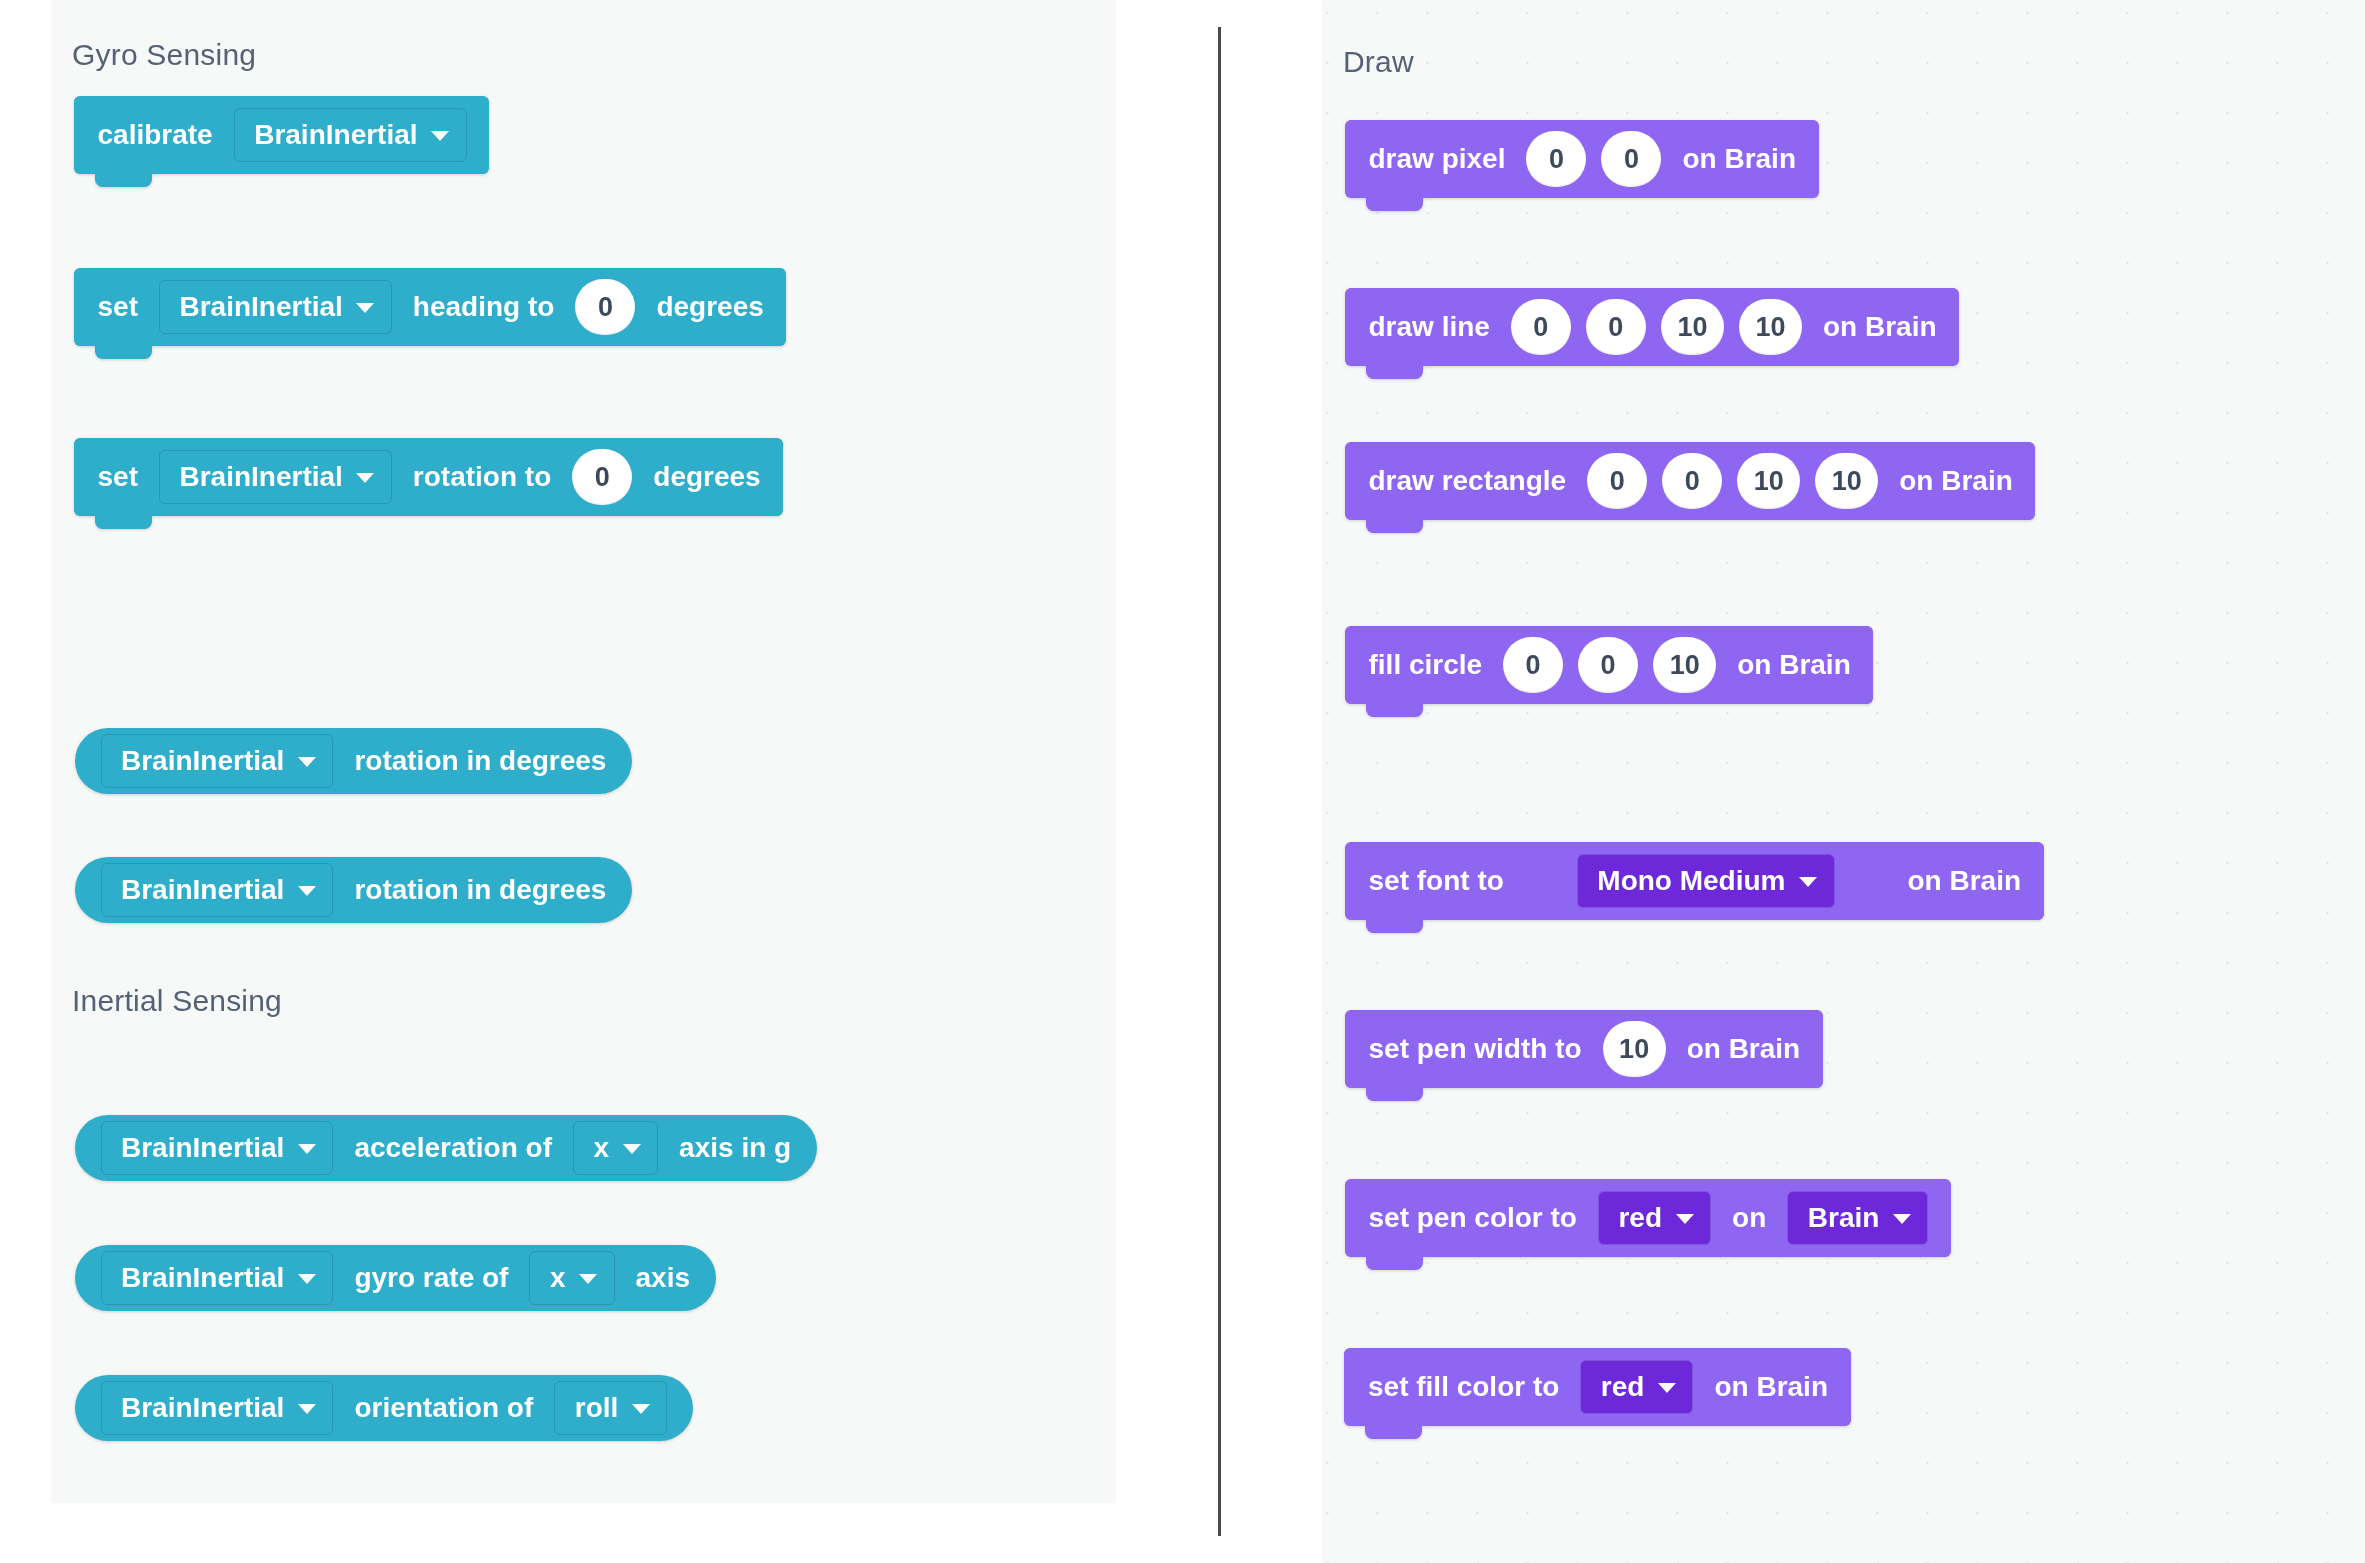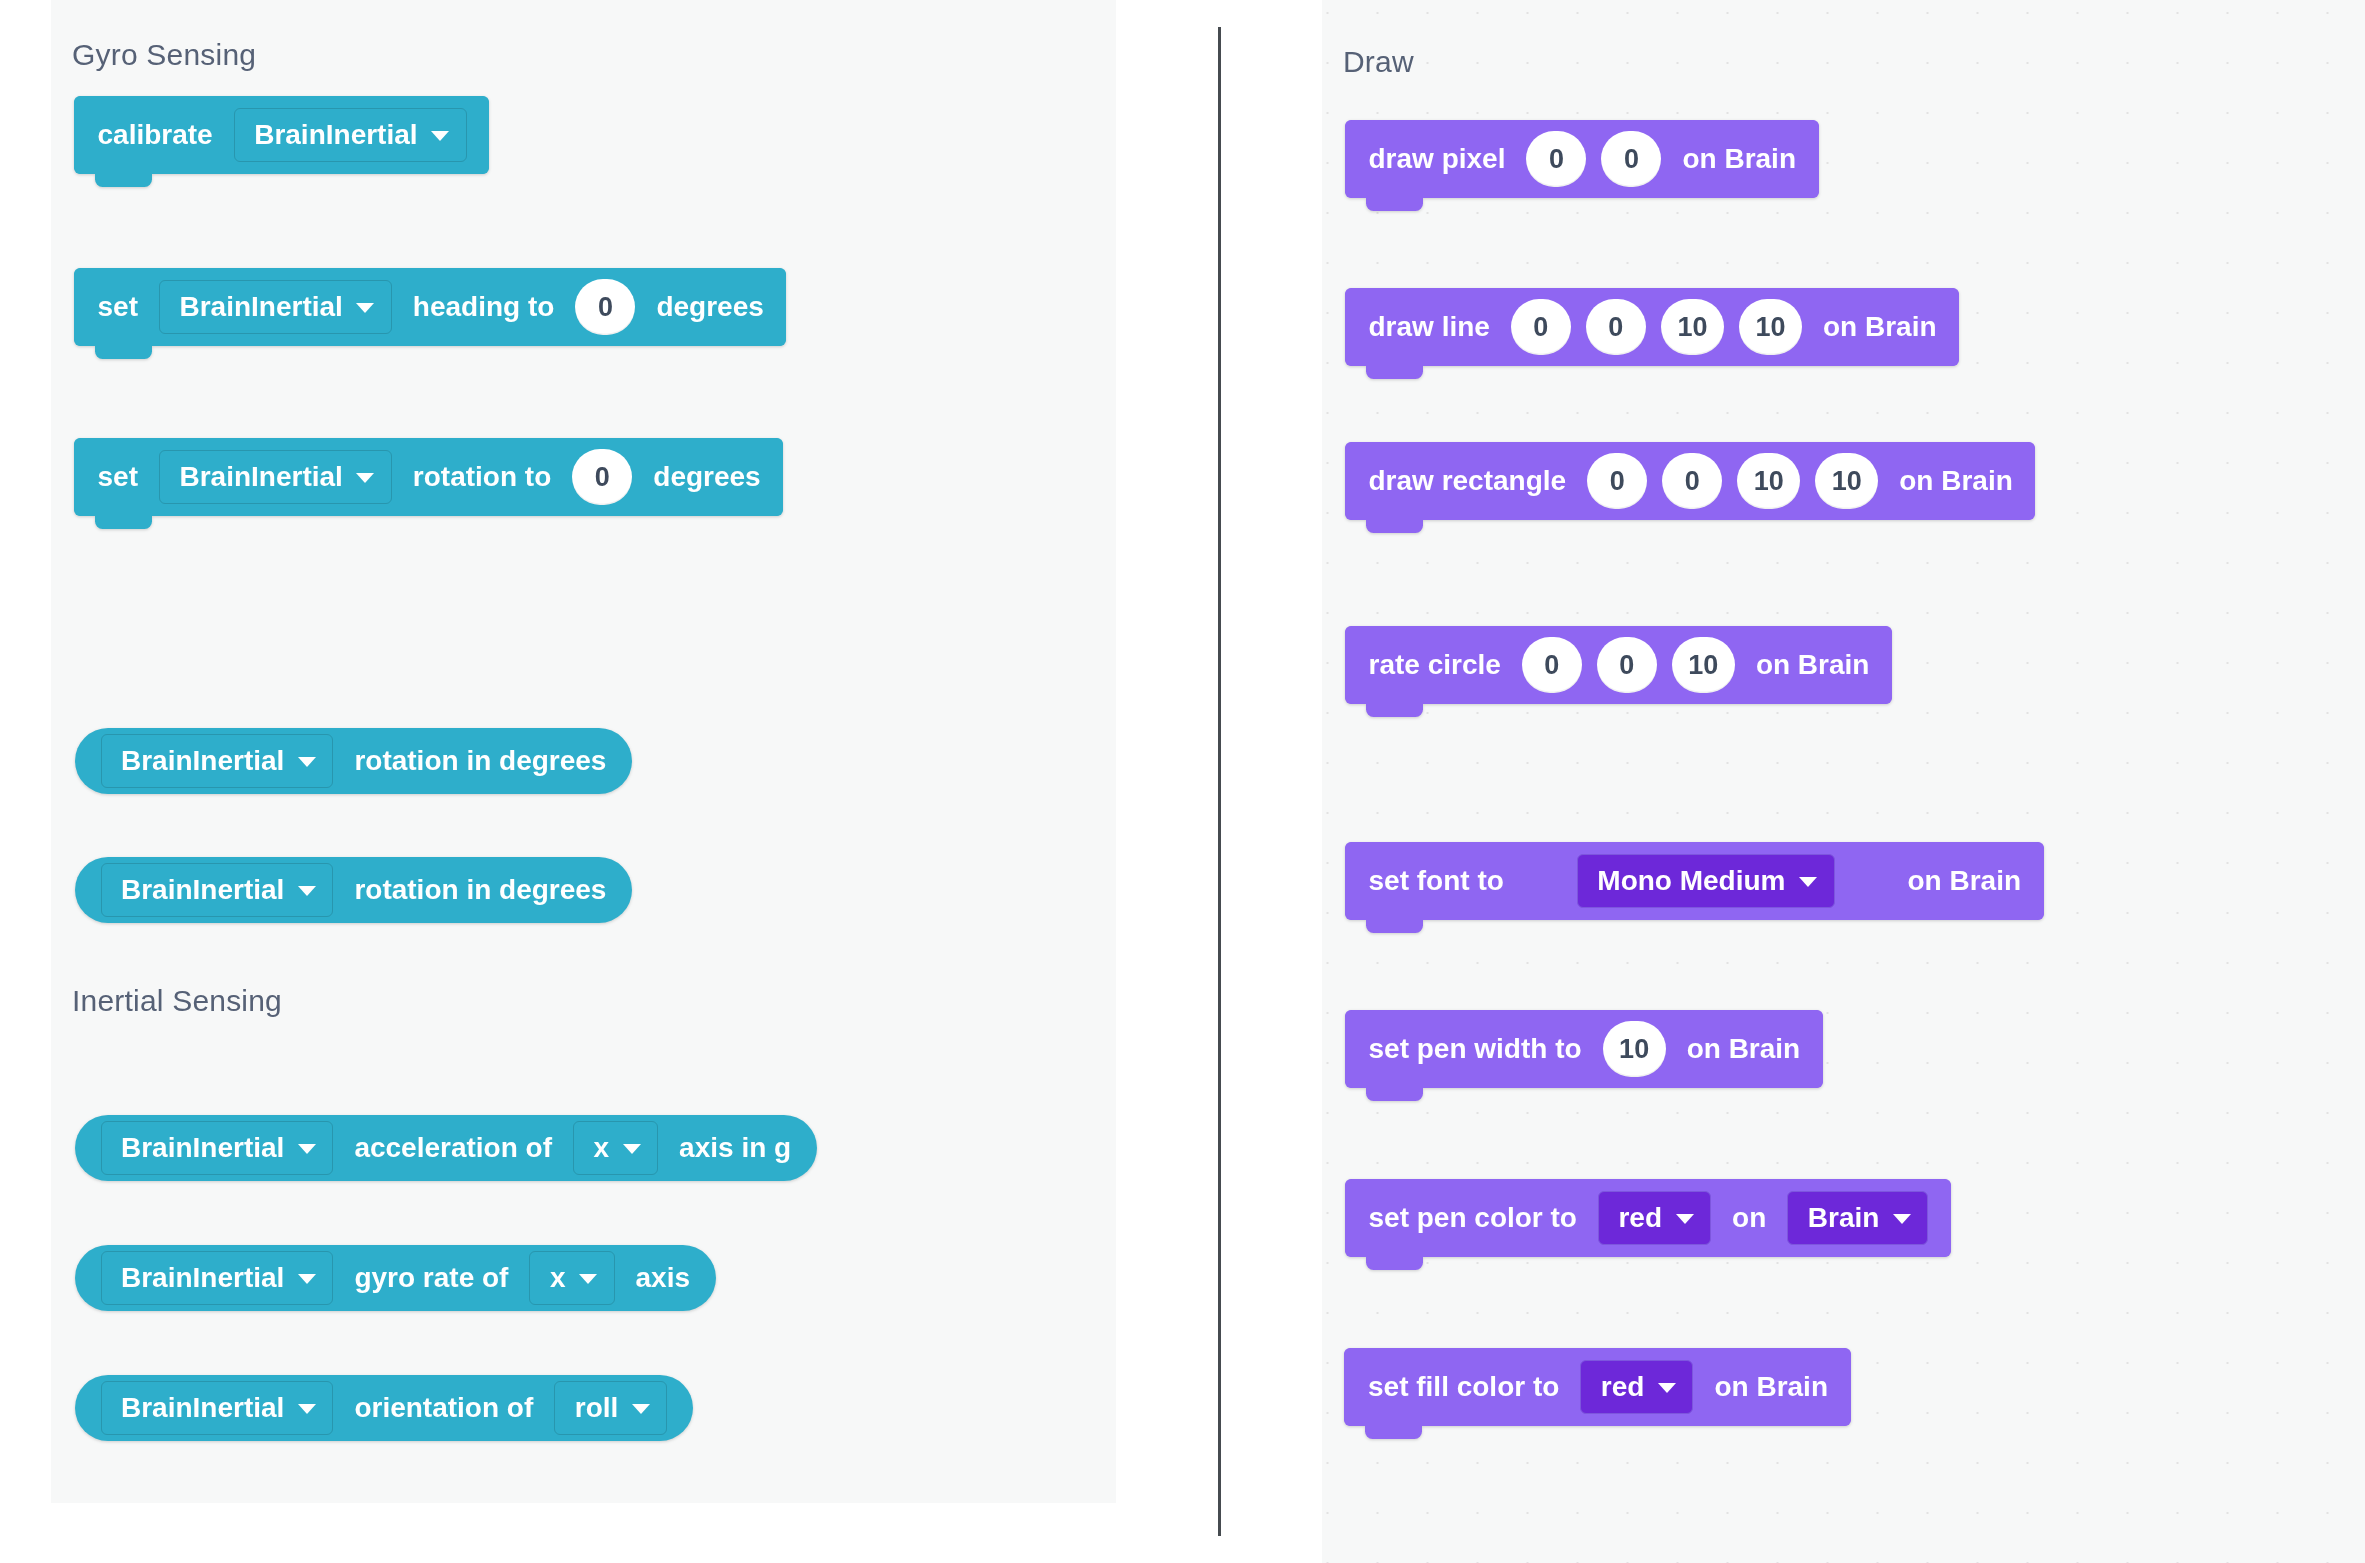--- a/index.html
+++ b/index.html
@@ -343,21 +343,21 @@
       <span class="sp10"></span>
       <span class="numfield">10</span>
       <span class="sp10"></span>
       <span class="numfield">10</span>
       <span class="sp14"></span>
       <span class="label">on Brain</span>
     </div>
 
     <div class="block stack purple" style="left: 22.5px; top: 626px;">
       <span class="body"></span>
-      <span class="label">rate circle</span>
+      <span class="label">fill circle</span>
       <span class="sp14"></span>
       <span class="numfield">0</span>
       <span class="sp10"></span>
       <span class="numfield">0</span>
       <span class="sp10"></span>
       <span class="numfield">10</span>
       <span class="sp14"></span>
       <span class="label">on Brain</span>
     </div>
 

